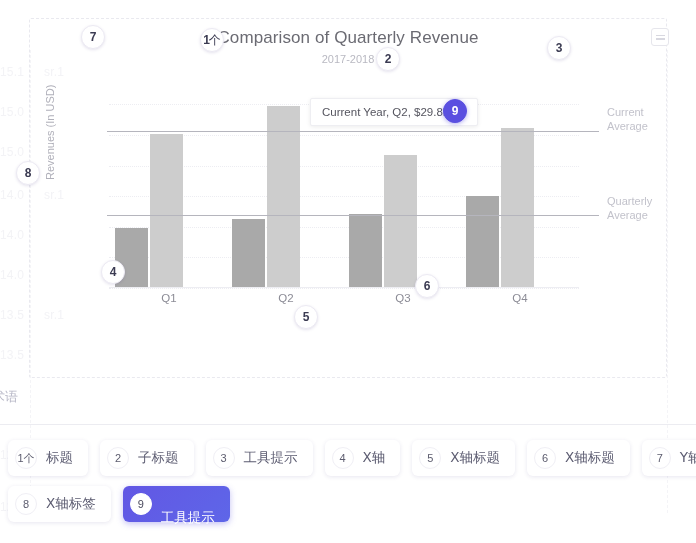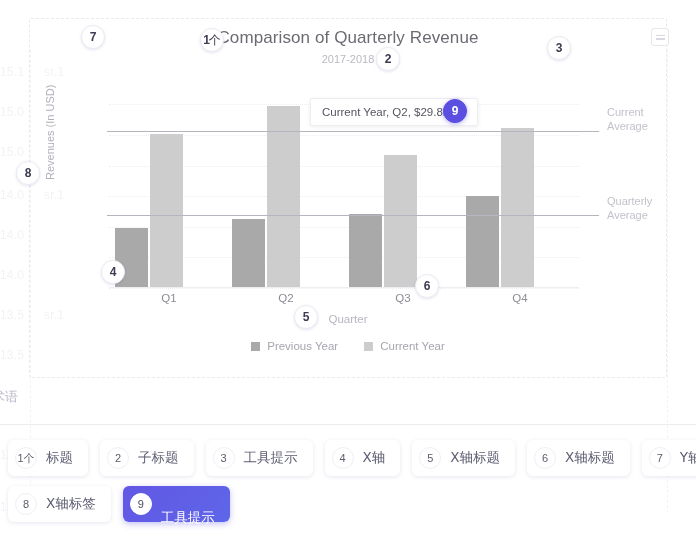--- a/index.html
+++ b/index.html
@@ -254,32 +254,21 @@
       </div>
 
       <div class="axisline-x"></div>
 
       <div class="xtick" style="left:60px">Q1</div>
       <div class="xtick" style="left:177px">Q2</div>
       <div class="xtick" style="left:294px">Q3</div>
       <div class="xtick" style="left:411px">Q4</div>
     </div>
 
-    <div class="xaxis-title">Quarter</div>
-
-    <div class="legend">
-      <div class="legend-item">
-        <span class="legend-swatch" style="background:#a9a9a9"></span>
-        <span class="legend-text">Previous Year</span>
-      </div>
-      <div class="legend-item">
-        <span class="legend-swatch" style="background:#cdcdcd"></span>
-        <span class="legend-text">Current Year</span>
-      </div>
-    </div>
+
 
     <div class="tooltip">Current Year, Q2, $29.8K</div>
 
     <div class="marker" style="left:200px;top:28px">
       <span>1</span>
         <span class="caret">个</span>
     </div>
     <div class="marker" style="left:376px;top:47px">
       <span>2</span>
     </div>

